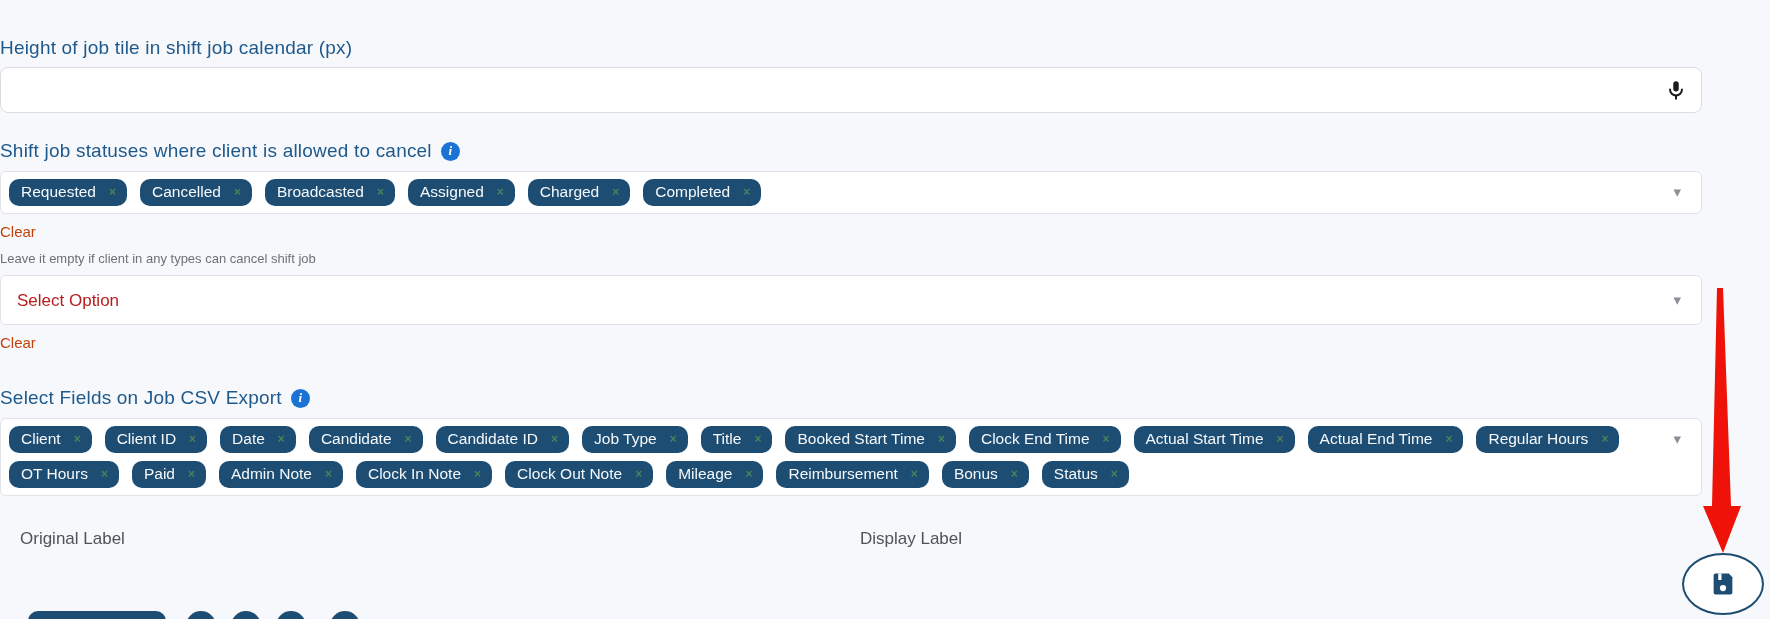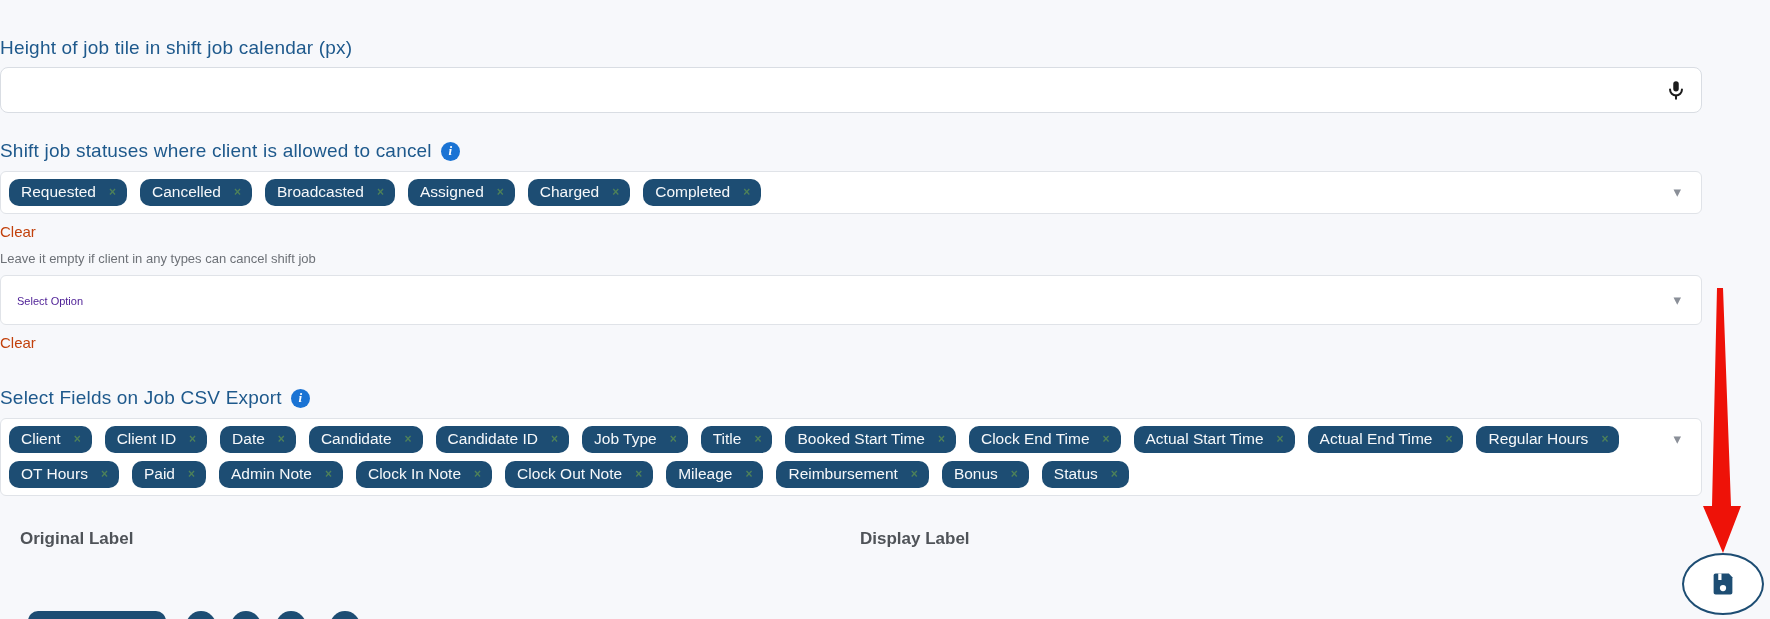--- a/index.html
+++ b/index.html
@@ -57,21 +57,21 @@
     padding: 7px 60px 7px 8px;
     min-height: 42px;
   }
   .select-box.tall { min-height: 50px; padding-top: 13px; }
   .chevron {
     position: absolute; right: 20px; top: 12px;
     color: #8a8f98; font-size: 15px; line-height: 1;
     cursor: pointer; user-select: none;
   }
   .select-box.tall .chevron { top: 16px; }
-  .placeholder { color: #4c1d95; font-size: 11px; line-height: 24px; padding-left: 8px; }
+  .placeholder { color: #b91c1c; font-size: 17px; line-height: 24px; padding-left: 8px; }
 
   .tags { display: flex; flex-wrap: wrap; gap: 8px 13px; }
   .tag {
     display: inline-flex; align-items: center;
     background: #1d4d73; color: #f6f8fa;
     border-radius: 10px;
     padding: 4px 11px 5px 12px;
     font-size: 15.5px; line-height: 18px;
     white-space: nowrap;
   }
@@ -82,21 +82,21 @@
   }
 
   .clear-link {
     margin-top: 9px;
     color: #c2410c; font-size: 15px; width: fit-content;
     cursor: pointer;
   }
 
   .hint { margin-top: 11px; color: #6d7177; font-size: 13px; }
 
-  .table-head { position: relative; margin-top: 33px; height: 22px; color: #4f5358; font-size: 17px; font-weight: bold; }
+  .table-head { position: relative; margin-top: 33px; height: 22px; color: #4f5358; font-size: 17px; }
   .table-head .col1 { position: absolute; left: 20px; }
   .table-head .col2 { position: absolute; left: 860px; }
 
   
   .trunc-pill {
     position: absolute; left: 28px; top: 611px;
     width: 138px; height: 30px; border-radius: 10px;
     background: #1d4d73;
   }
   .trunc-circle {

